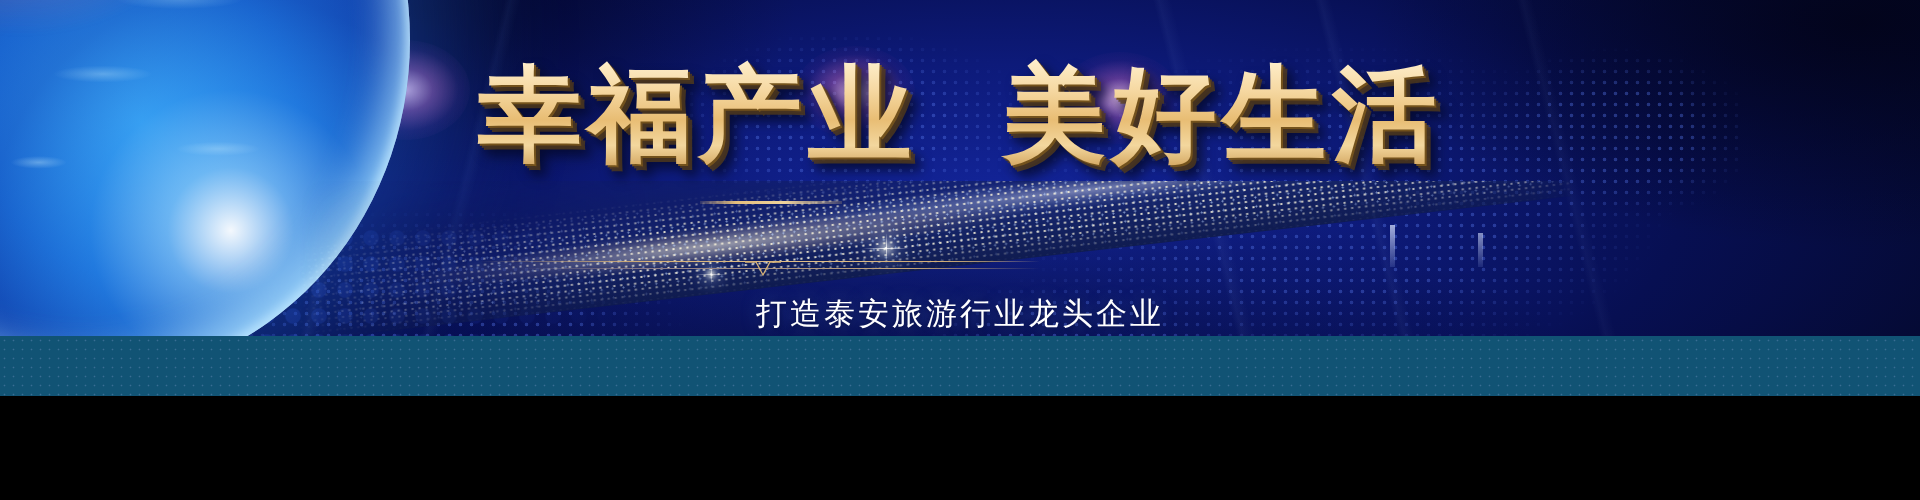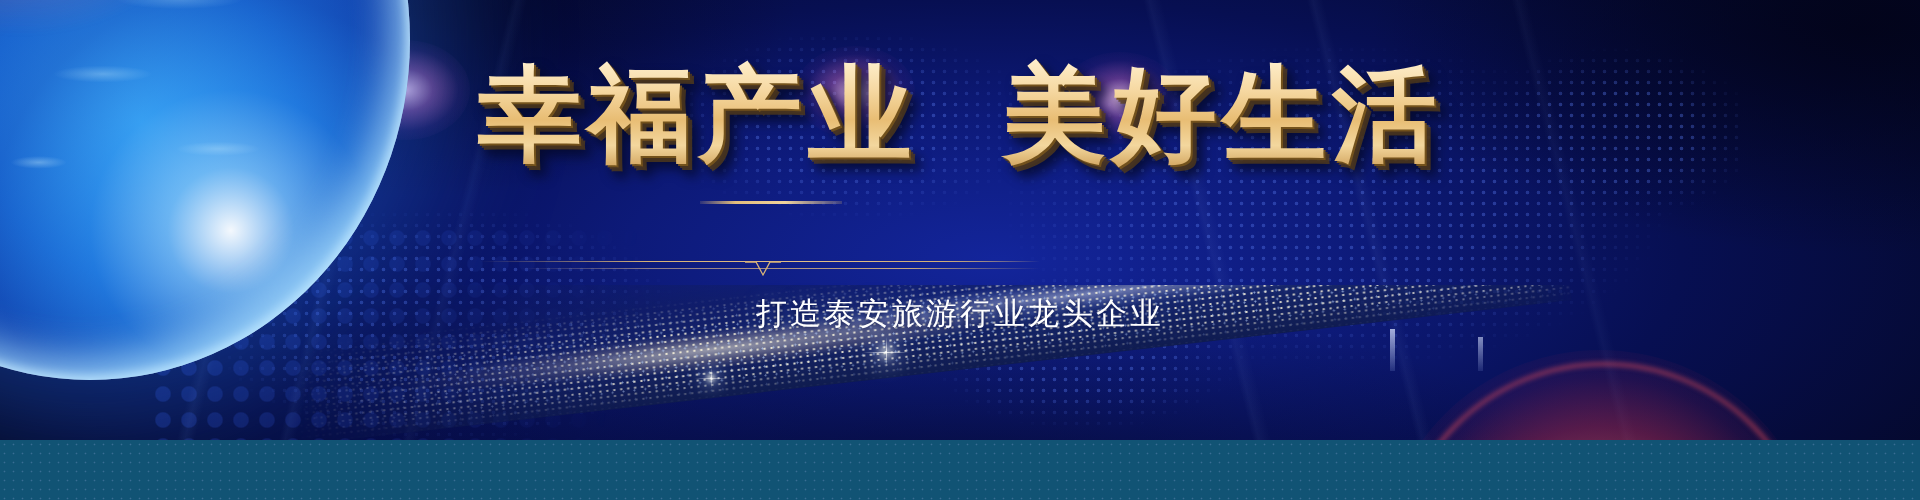--- a/index.html
+++ b/index.html
@@ -2,21 +2,21 @@
 <html><head>
 <meta charset="utf-8">
 <title>Banner</title>
 <style>
   html,body{margin:0;padding:0;background:#000;}
   body{font-family:"Liberation Sans","DejaVu Sans",sans-serif;}
 
   .banner{
     position:relative;
     width:1920px;
-    height:500px;
+    height:396px;
     overflow:hidden;
     background:#04072a;
   }
 
   
   .bg-base{
     position:absolute; inset:0;
     background:
       radial-gradient(ellipse 1100px 420px at 52% 52%, #13259b 0%, #0d1a79 34%, #070f52 62%, #040829 100%),
       linear-gradient(180deg,#04072c 0%, #060c3e 30%, #0a1360 60%, #070f46 100%);

